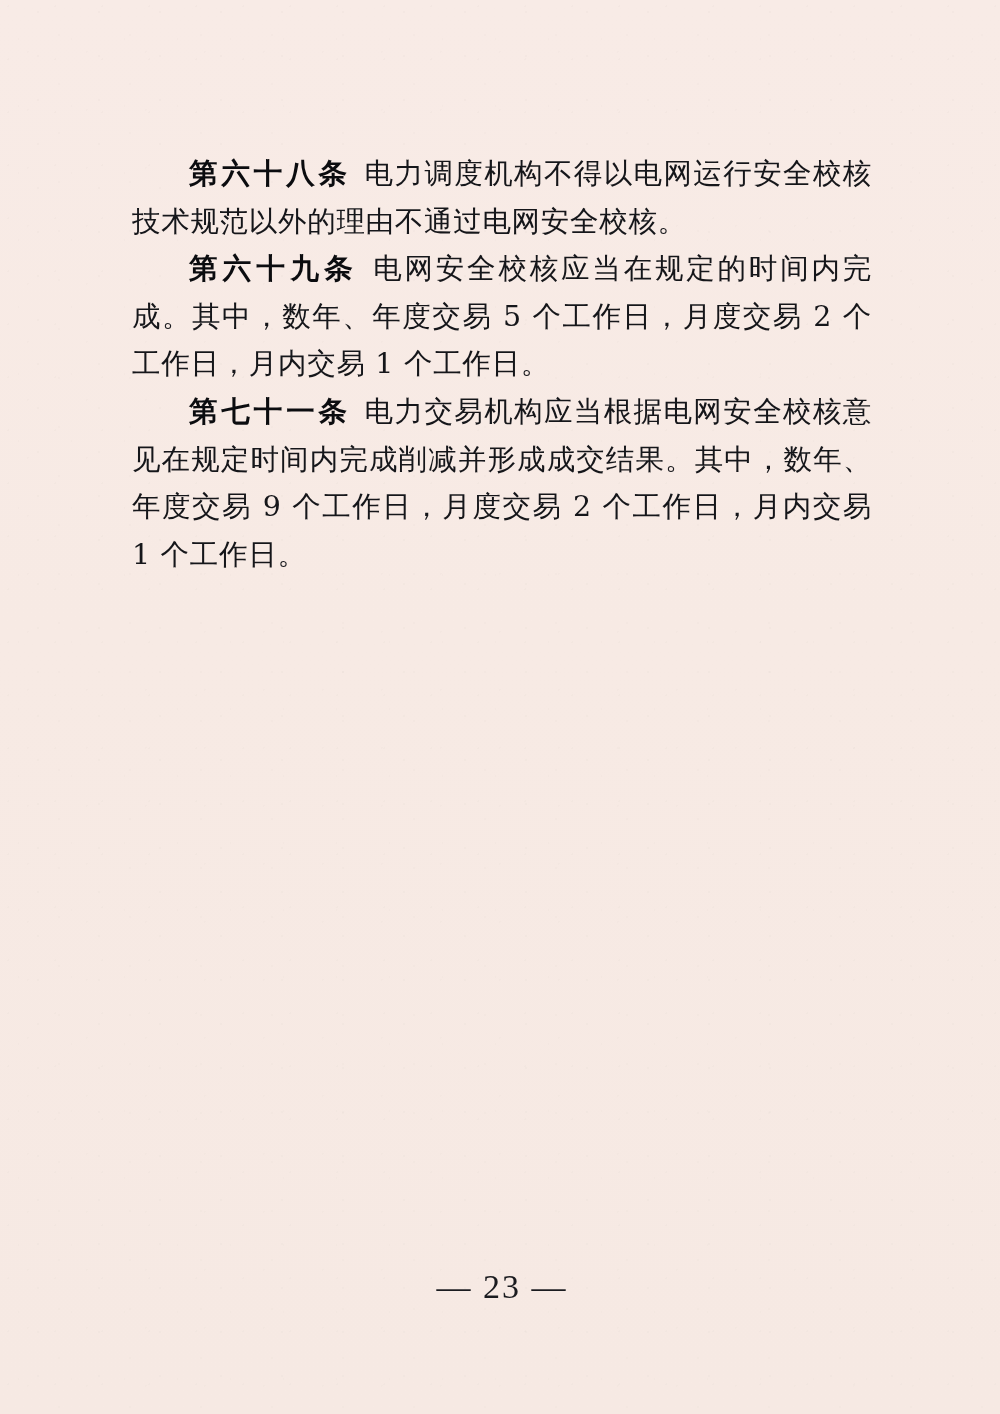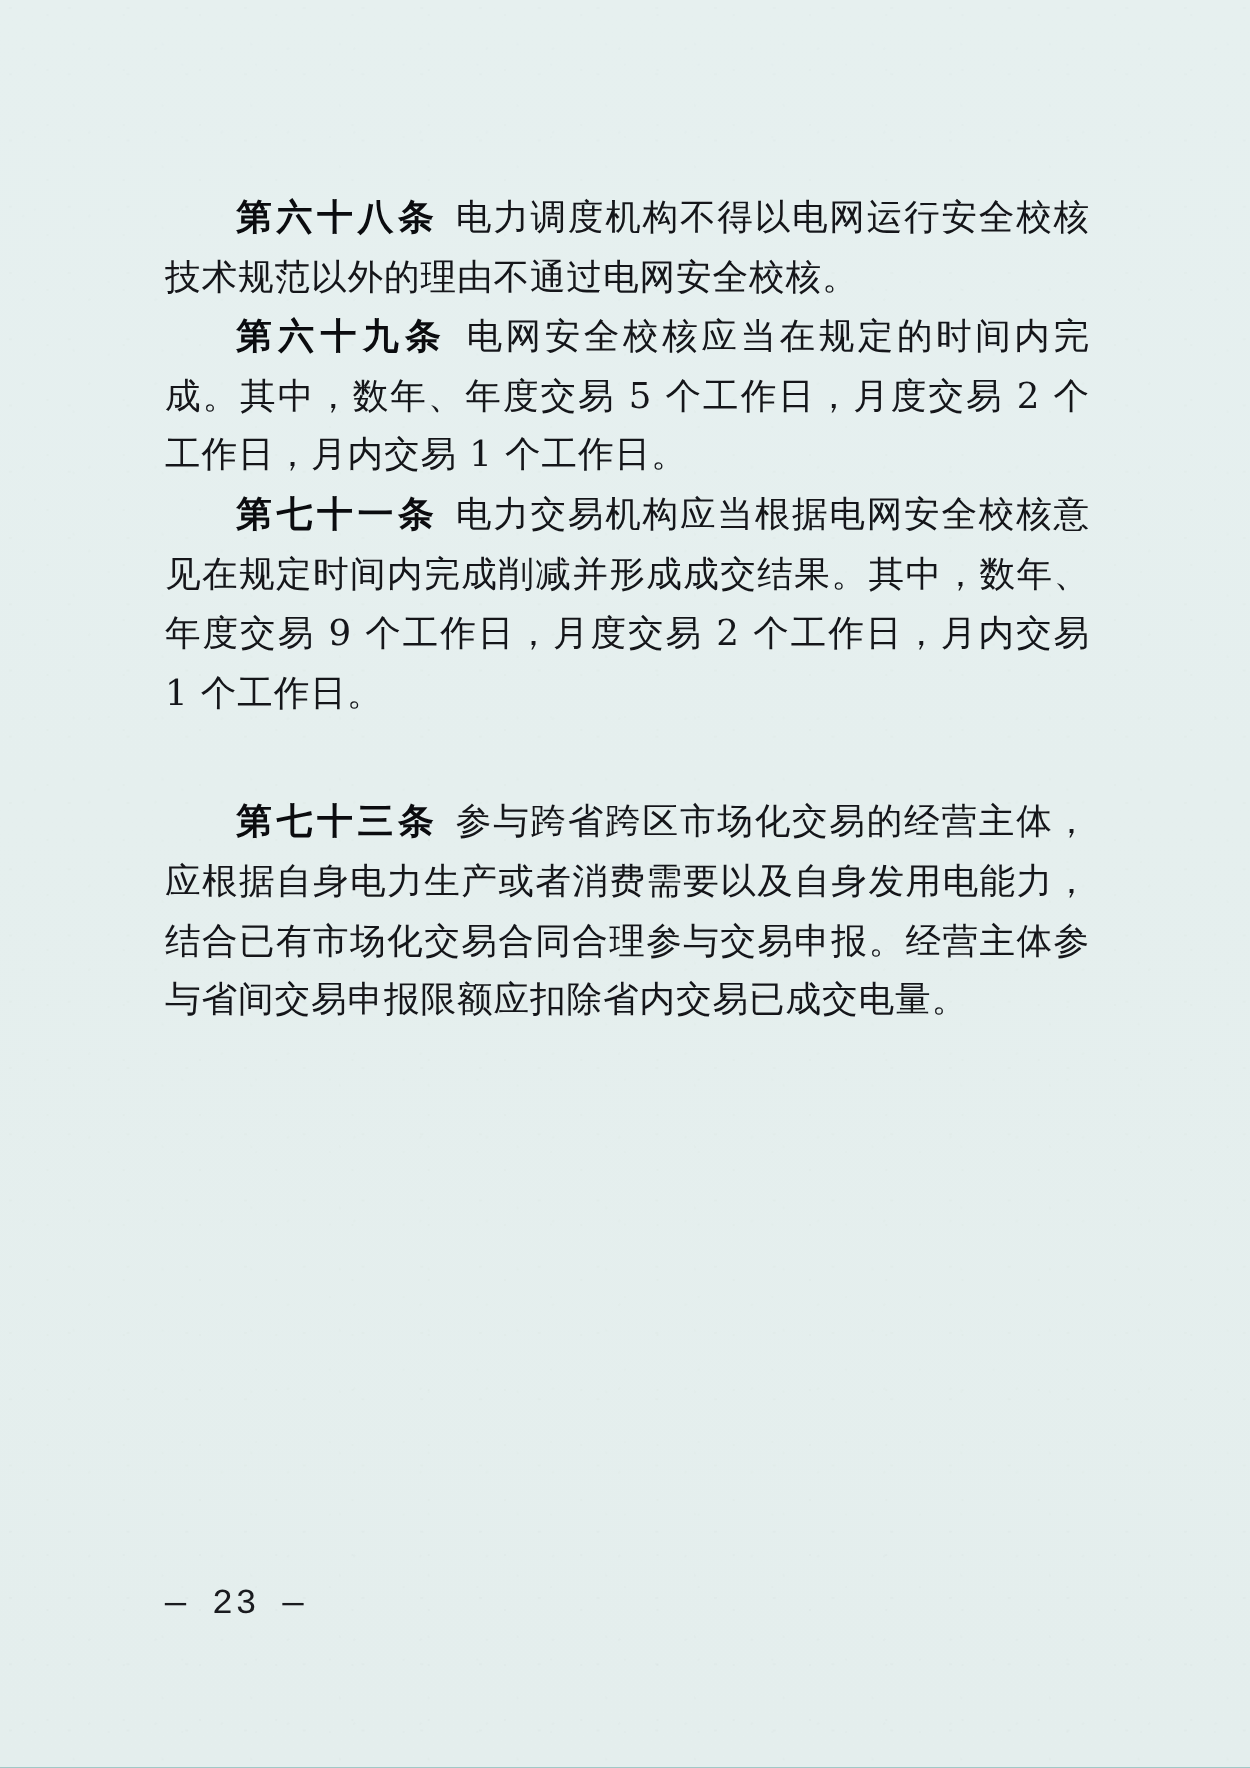--- a/index.html
+++ b/index.html
@@ -7,21 +7,21 @@
     margin: 0;
     padding: 0;
     background: #ffffff;
   }
 
   #page {
     position: relative;
     width: 1000px;
     height: 1414px;
     margin: 0 auto;
-    background: #0f766e;
+    background: #c2410c;
     overflow: hidden;
     font-family: "DejaVu Serif", "Liberation Serif", serif;
   }
 
   
   #paper-grain {
     position: absolute;
     inset: 0;
     pointer-events: none;
     background:
@@ -90,25 +90,25 @@
     font-family: "DejaVu Sans", "Liberation Sans", sans-serif;
     text-indent: 0;
   }
 
   
   #page-number {
     position: absolute;
     left: 132px;
     width: 740px;
     top: 1268px;
-    text-align: left;
-    font-size: 28px;
+    text-align: center;
+    font-size: 34px;
     letter-spacing: 2px;
     color: #1a1b1f;
-    font-family: Liberation Mono, monospace;
+    font-family: Liberation Serif, serif;
   }
 
   
   #watermark {
     position: absolute;
     left: 6px;
     top: 1386px;
     font-size: 31px;
     font-weight: 700;
     letter-spacing: 0.4px;
@@ -131,21 +131,20 @@
 
     <p class="para"><span class="art-label">第六十九条</span><span class="art-gap"></span><span>电网安全校核应当在规定的时间内完成。其中，数年、年度交易 5 个工作日，月度交易 2 个工作日，月内交易 1 个工作日。</span></p>
 
 
     <p class="para"><span class="art-label">第七十一条</span><span class="art-gap"></span><span>电力交易机构应当根据电网安全校核意见在规定时间内完成削减并形成成交结果。其中，数年、年度交易 9 个工作日，月度交易 2 个工作日，月内交易 1 个工作日。</span></p>
 
 
     <div class="chapter-spacer"></div>
 
 
-    <p class="para"><span class="art-label">第七十三条</span><span class="art-gap"></span><span>参与跨省跨区市场化交易的经营主体，应根据自身电力生产或者消费需要以及自身发用电能力，结合已有市场化交易合同合理参与交易申报。经营主体参与省间交易申报限额应扣除省内交易已成交电量。</span></p>
 
   </div>
 
   <div id="page-number">— 23 —</div>
 
   <div id="watermark">tanguanli.org.cn</div>
 
 </div>
 
 </body></html>

